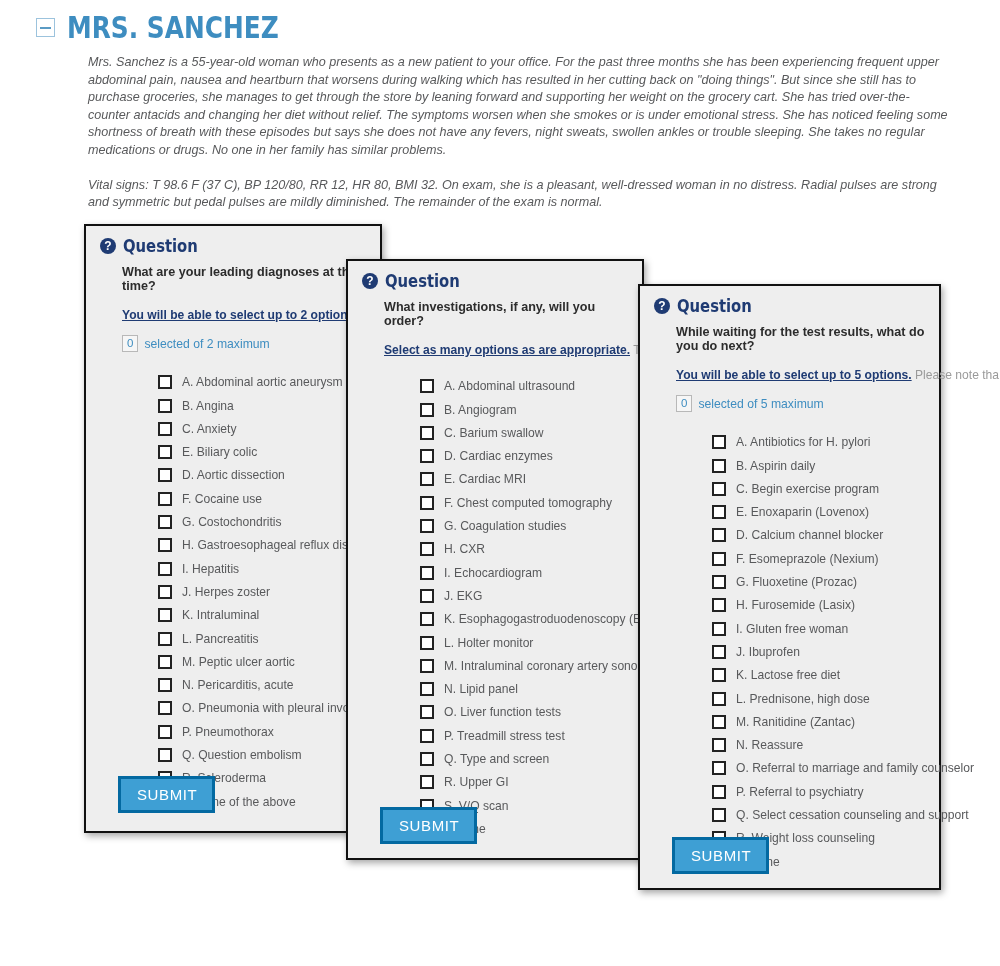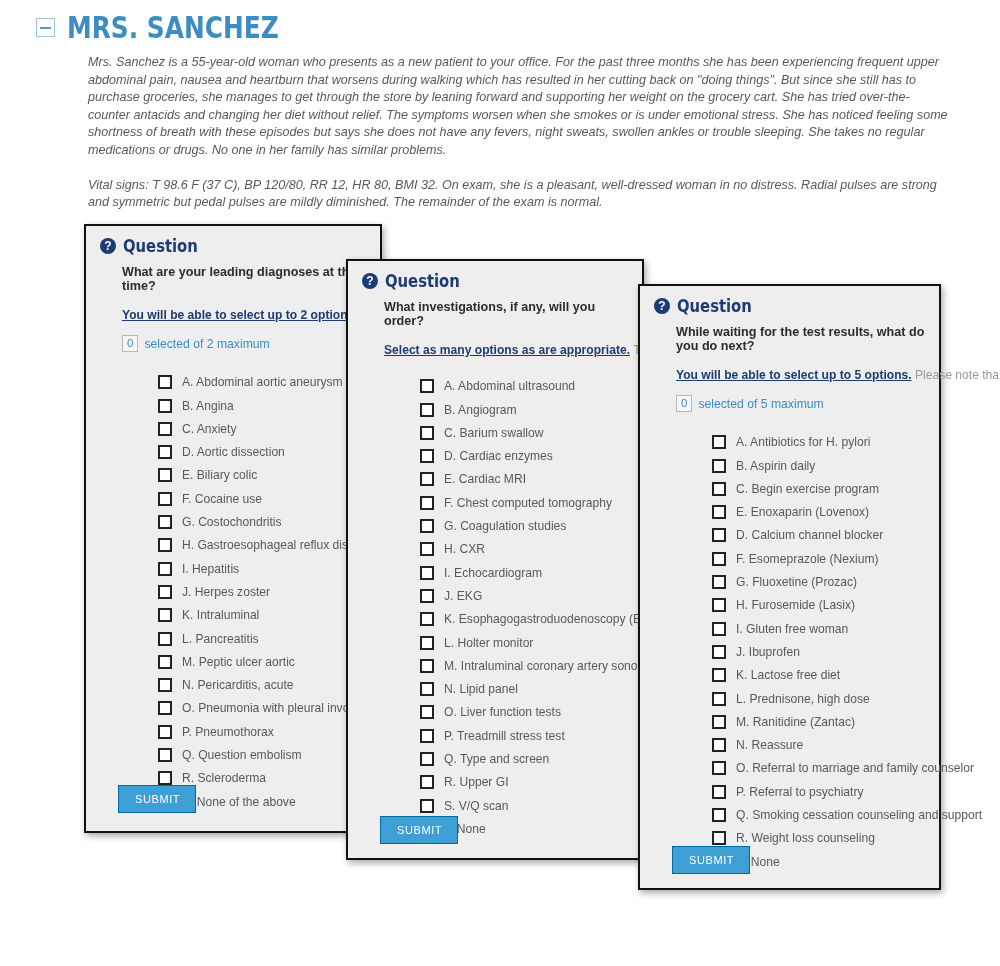--- a/index.html
+++ b/index.html
@@ -118,23 +118,23 @@
     width: 14px; height: 14px;
     border: 2px solid #222222;
     background: #ffffff;
     flex: none;
   }
   .opt-label { font-size: 12.1px; color: #58595b; }
 
   .submit-btn {
     position: absolute;
     background: #3e9fd4;
-    border: 1px solid #0369a1;
+    border: 3px solid #0369a1;
     color: #ffffff;
-    font-size: 11px;
+    font-size: 15px;
     letter-spacing: 0.6px;
     padding: 7px 15px 7px 16px;
     cursor: pointer;
     font-family: "Liberation Sans", sans-serif;
   }
 
   
   #card-1 { left: 84px;  top: 224px; width: 298px; height: 609px; }
   #card-2 { left: 346px; top: 259px; width: 298px; height: 601px; }
   #card-3 { left: 638px; top: 284px; width: 303px; height: 606px; }
@@ -183,25 +183,25 @@
           <div class="opt">
               <span class="cbox"></span>
               <span class="opt-label">B. Angina</span>
             </div>
           <div class="opt">
               <span class="cbox"></span>
               <span class="opt-label">C. Anxiety</span>
             </div>
           <div class="opt">
               <span class="cbox"></span>
+              <span class="opt-label">E. Biliary colic</span>
+            </div>
+          <div class="opt">
+              <span class="cbox"></span>
               <span class="opt-label">D. Aortic dissection</span>
-            </div>
-          <div class="opt">
-              <span class="cbox"></span>
-              <span class="opt-label">E. Biliary colic</span>
             </div>
           <div class="opt">
               <span class="cbox"></span>
               <span class="opt-label">F. Cocaine use</span>
             </div>
           <div class="opt">
               <span class="cbox"></span>
               <span class="opt-label">G. Costochondritis</span>
             </div>
           <div class="opt">
@@ -427,21 +427,21 @@
           <div class="opt">
               <span class="cbox"></span>
               <span class="opt-label">O. Referral to marriage and family counselor</span>
             </div>
           <div class="opt">
               <span class="cbox"></span>
               <span class="opt-label">P. Referral to psychiatry</span>
             </div>
           <div class="opt">
               <span class="cbox"></span>
-              <span class="opt-label">Q. Smoking cessation counseling and support</span>
+              <span class="opt-label">Q. Select cessation counseling and support</span>
             </div>
           <div class="opt">
               <span class="cbox"></span>
               <span class="opt-label">R. Weight loss counseling</span>
             </div>
           <div class="opt">
               <span class="cbox"></span>
               <span class="opt-label">S. None</span>
             </div>
         </div>

